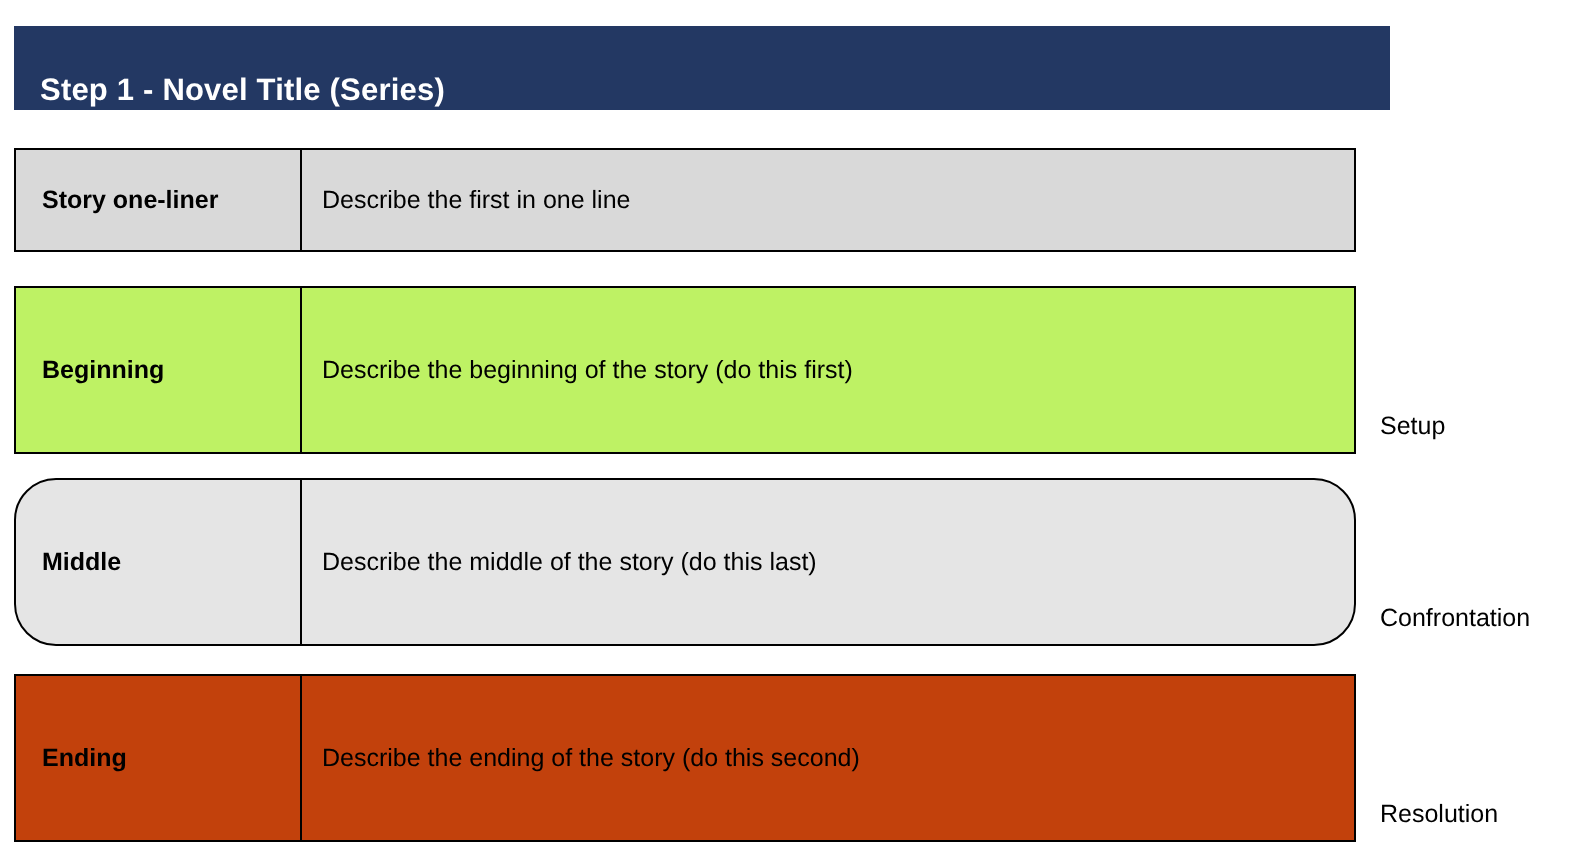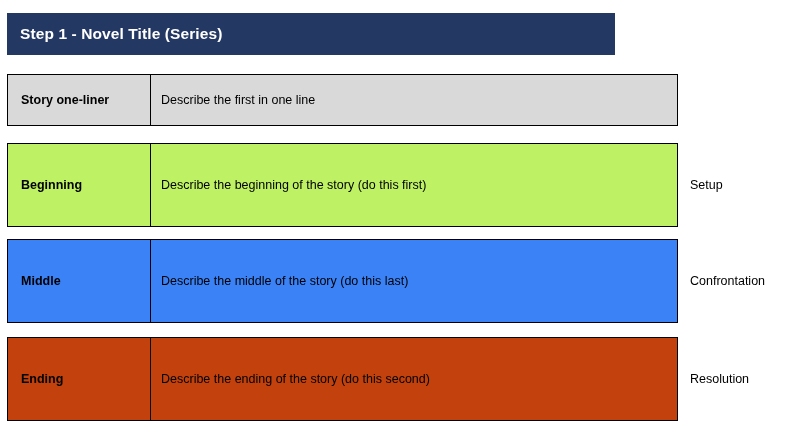--- a/index.html
+++ b/index.html
@@ -20,26 +20,26 @@
     position: relative;
     width: 793px;
     height: 432px;
   }
 
   
   .title-bar {
     position: absolute;
     left: 7px;
     top: 13px;
-    width: 608px;
+    width: 688px;
     height: 42px;
     background: #233863;
     box-sizing: border-box;
     display: flex;
-    align-items: center;
+    align-items: flex-end;
   }
   .title-text {
     color: #ffffff;
     font-size: 15.5px;
     font-weight: bold;
     letter-spacing: 0.1px;
     padding-left: 13px;
   }
 
   
@@ -94,20 +94,21 @@
   }
 
   
   .side-note {
     position: absolute;
     left: 690px;
     font-size: 12.5px;
     font-weight: normal;
     color: #000000;
     white-space: nowrap;
+    margin-top: 28px;
   }
   .note-setup        { top: 178px; }
   .note-confrontation{ top: 274px; }
   .note-resolution   { top: 372px; }
 </style>
 </head>
 <body>
 
 <div class="canvas">
 
@@ -118,21 +119,21 @@
   <div class="row row-oneliner" style="background: rgb(217, 217, 217);">
     <div class="label-cell">Story one-liner</div>
     <div class="desc-cell">Describe the first in one line</div>
   </div>
 
   <div class="row row-beginning" style="background: #bef264;">
     <div class="label-cell">Beginning</div>
     <div class="desc-cell">Describe the beginning of the story (do this first)</div>
   </div>
 
-  <div class="row row-middle" style="background: #3b82f6;">
+  <div class="row row-middle" style="background: #e5e5e5; border-radius: 21px;">
     <div class="label-cell">Middle</div>
     <div class="desc-cell">Describe the middle of the story (do this last)</div>
   </div>
 
   <div class="row row-ending" style="background: #c2410c;">
     <div class="label-cell">Ending</div>
     <div class="desc-cell">Describe the ending of the story (do this second)</div>
   </div>
 
   <div class="side-note note-setup">Setup</div>

